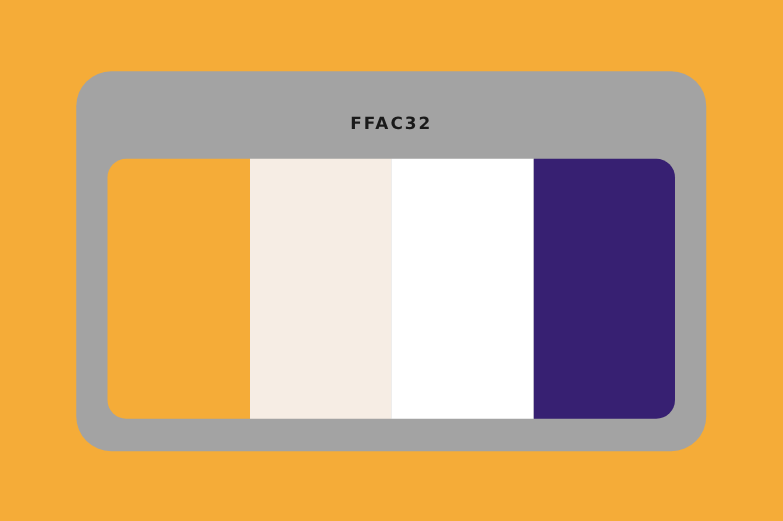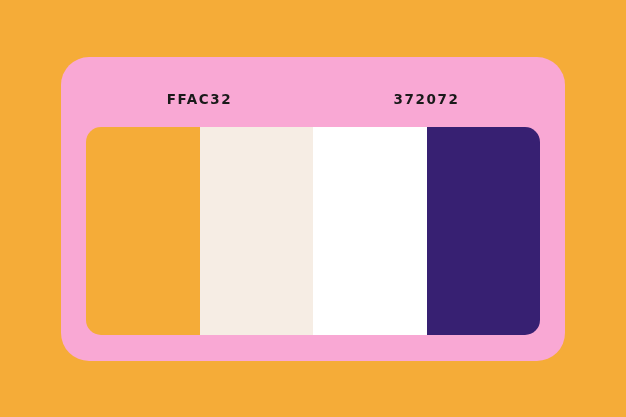--- a/index.html
+++ b/index.html
@@ -82,25 +82,24 @@
   .swatch.round-right {
     border-top-right-radius: 15px;
     border-bottom-right-radius: 15px;
   }
 </style>
 </head>
 <body style="background: rgb(245, 172, 56);">
 
 <div class="stage">
 
-  <div class="card" style="background: #f9a8d4;">
+  <div class="card" style="background: #a3a3a3;">
 
     <div class="label-row">
       <div class="swatch-label">FFAC32</div>
-      <div class="swatch-label">372072</div>
     </div>
 
     <div class="swatch-row">
       <div class="swatch round-left" style="background: rgb(245, 172, 56);"></div>
       <div class="swatch" style="background: rgb(246, 237, 228);"></div>
       <div class="swatch" style="background: rgb(255, 255, 255);"></div>
       <div class="swatch round-right" style="background: rgb(55, 32, 114);"></div>
     </div>
 
   </div>

